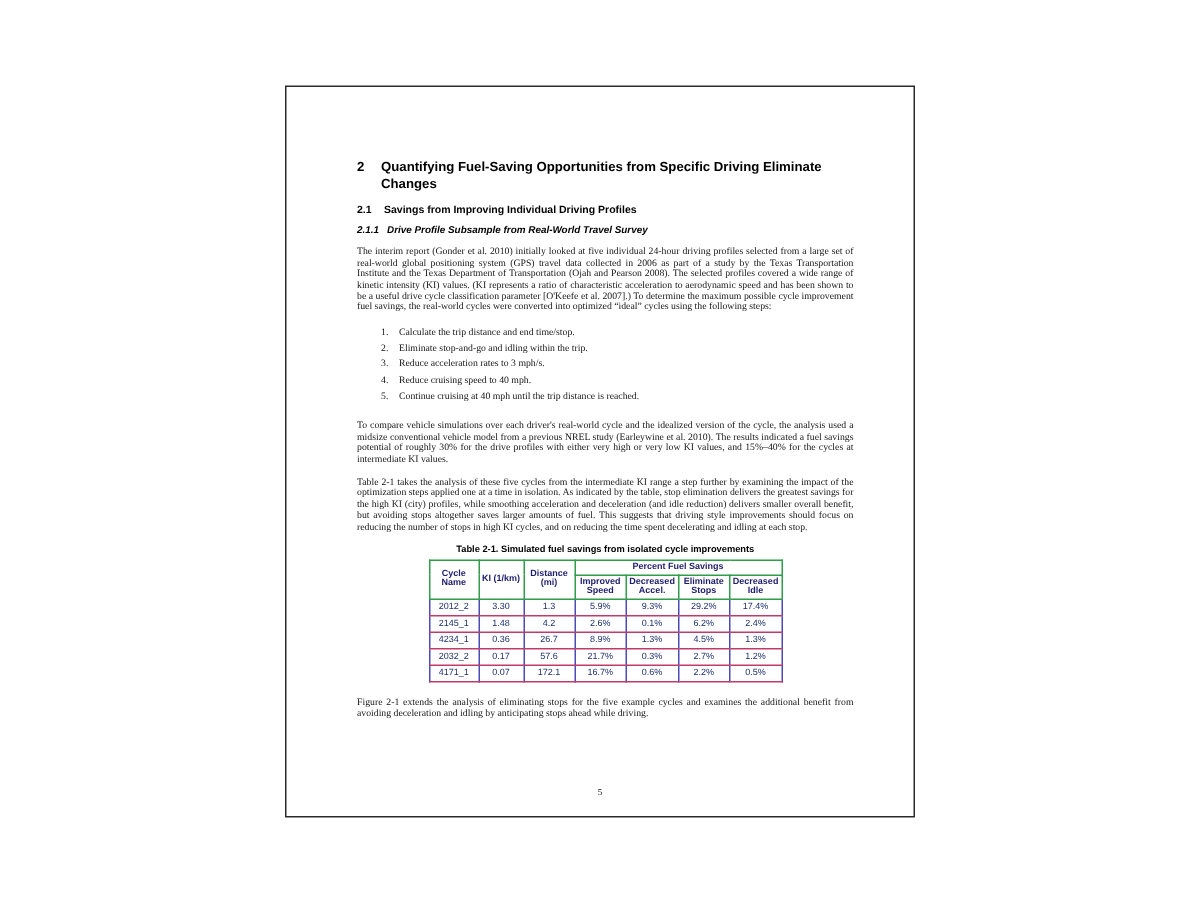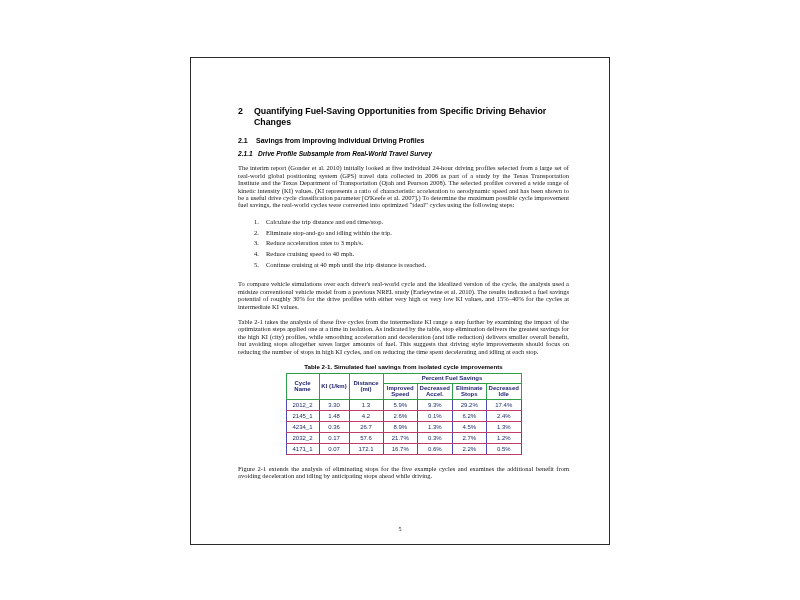--- a/index.html
+++ b/index.html
@@ -72,21 +72,21 @@
   }
 </style>
 </head>
 <body>
 
 <div class="page">
   <div class="content">
 
     <div class="h1">
       <span class="num">2</span>
-      <span class="txt">Quantifying Fuel-Saving Opportunities from Specific Driving Behavior Changes</span>
+      <span class="txt">Quantifying Fuel-Saving Opportunities from Specific Driving Eliminate Changes</span>
     </div>
 
     <div class="h2">
       <span class="num">2.1</span>
       <span class="txt">Savings from Improving Individual Driving Profiles</span>
     </div>
 
     <div class="h3">
       <span class="num">2.1.1</span>
       <span class="txt">Drive Profile Subsample from Real-World Travel Survey</span>

